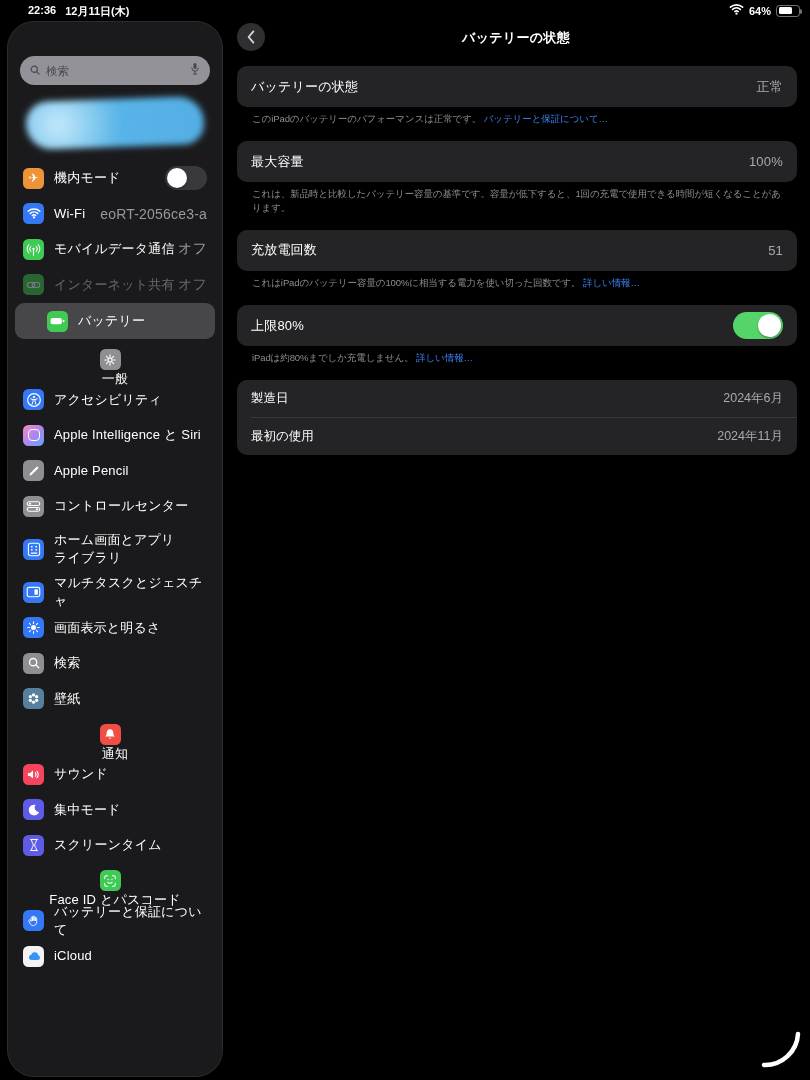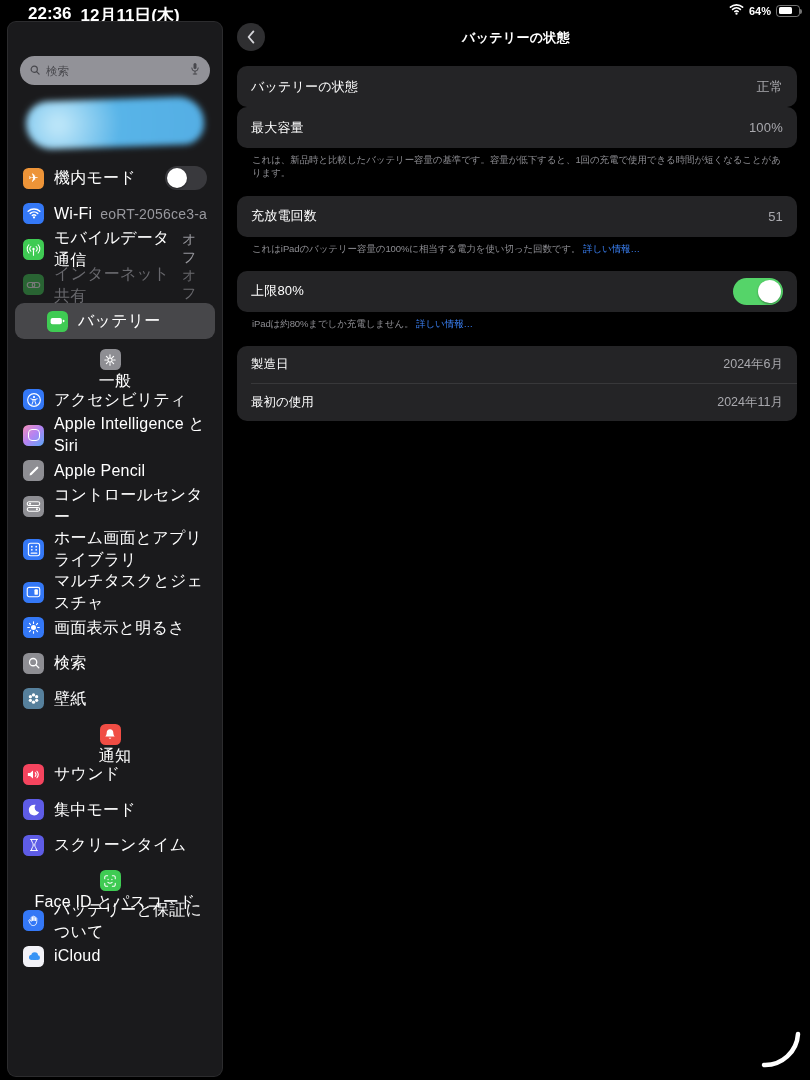--- a/index.html
+++ b/index.html
@@ -2,47 +2,47 @@
 <html><head>
 <meta charset="utf-8">
 <style>
   * { margin:0; padding:0; box-sizing:border-box; }
   html,body { width:810px; height:1080px; background:#000; overflow:hidden;
     font-family:"Liberation Sans","DejaVu Sans",sans-serif; }
   .frame { position:relative; width:810px; height:1080px; background:#000; }
 
   
   .statusbar { position:absolute; top:0; left:0; right:0; height:22px; color:#fff; }
-  .sb-left { position:absolute; left:28px; top:4px; font-size:17px; font-weight:700; display:flex; gap:9px; }
+  .sb-left { position:absolute; left:28px; top:4px; font-size:11px; font-weight:700; display:flex; gap:9px; }
   .sb-right { position:absolute; right:10px; top:4px; display:flex; align-items:center; gap:5px; font-size:11px; font-weight:700; }
   .batt-shell { position:relative; width:24px; height:12px; border:1px solid rgba(255,255,255,.45); border-radius:3.5px; }
   .batt-fill { position:absolute; left:1.5px; top:1.5px; bottom:1.5px; width:62%; background:#fff; border-radius:1.5px; }
   .batt-nub { position:absolute; right:-3px; top:3.5px; width:2px; height:5px; background:rgba(255,255,255,.45); border-radius:0 2px 2px 0; }
 
   
   .sidebar { position:absolute; left:8px; top:22px; width:214px; height:1054px;
-    background:#1a1a1c; border-radius:8px; box-shadow:0 0 0 1px #2c2c2e; overflow:hidden; }
+    background:#1a1a1c; border-radius:26px; box-shadow:0 0 0 1px #2c2c2e; overflow:hidden; }
   .search-pill { margin:34px 12px 0; height:29px; border-radius:15px; background:#929298;
     display:flex; align-items:center; padding:0 9px; gap:5px; }
   .search-pill input { flex:1; border:none; outline:none; background:transparent;
     font-size:11.5px; color:#2c2c2e; font-family:inherit; min-width:0; }
   .search-pill input::placeholder { color:#48484d; }
   .profile-zone { position:relative; height:74px; }
   .redact-blob { position:absolute; left:18px; top:14px; width:178px; height:48px;
     background:radial-gradient(circle at 18% 50%, #b9e4f8 4%, #58b4e8 42%, #54aee4 100%);
     border-radius:26px 30px 24px 30px; filter:blur(3px); transform:rotate(-2deg); }
   .side-rows { padding:0 7px; margin-top:4px; }
   .srow { height:30px; margin-bottom:5.5px; display:flex; align-items:center; padding:0 8px; border-radius:9px; }
   .srow.two-line { height:45px; }
   .srow.selected { background:#47474a; height:36px; margin-top:-2px; margin-bottom:3px;padding-left:32px; }
   .srow.gap { margin-top:10px;flex-direction:column; }
   .sicon { width:21px; height:21px; border-radius:5.5px; margin-right:10px; flex:none;
     display:flex; align-items:center; justify-content:center; color:#fff; font-size:12px; line-height:1; }
   .sicon svg { display:block; }
-  .slabel { font-size:16px; color:#fff; white-space:pre-line; line-height:1.35; letter-spacing:.2px; }
+  .slabel { font-size:13px; color:#fff; white-space:pre-line; line-height:1.35; letter-spacing:.2px; }
   .svalue { margin-left:auto; font-size:14px; color:#98989e; letter-spacing:.2px; }
   .srow.disabled .slabel, .srow.disabled .svalue { color:#68686d; }
   .srow.disabled .sicon { opacity:.42; }
 
   .bg-orange{background:#ed9438;} .bg-blue{background:#3478f6;} .bg-green{background:#3fcb53;}
   .bg-gray{background:#8e8e93;} .bg-red{background:#f04d44;} .bg-pink{background:#f5445e;}
   .bg-indigo{background:#5e5ce6;} .bg-white{background:#f2f2f7;} .bg-steel{background:#56809c;}
   .bg-grad{background:linear-gradient(135deg,#f48fb9 0%,#b583f2 48%,#5aa7f7 100%);}
   .ai-ring{width:12px;height:12px;border:1.6px solid #fff;border-radius:4px;}
 
@@ -377,20 +377,24 @@
   <div class="main-title">バッテリーの状態</div>
 
   <div class="content">
 
     <div class="card">
       <div class="crow">
         <span>バッテリーの状態</span>
         <span class="cvalue">正常</span>
       </div>
     </div>
+    <div class="cfooter">
+      <span>このiPadのバッテリーのパフォーマンスは正常です。</span>
+      <span class="link">バッテリーと保証について…</span>
+    </div>
 
     <div class="card">
       <div class="crow">
         <span>最大容量</span>
         <span class="cvalue">100%</span>
       </div>
     </div>
     <div class="cfooter">
       <span>これは、新品時と比較したバッテリー容量の基準です。容量が低下すると、1回の充電で使用できる時間が短くなることがあります。</span>
     </div>

